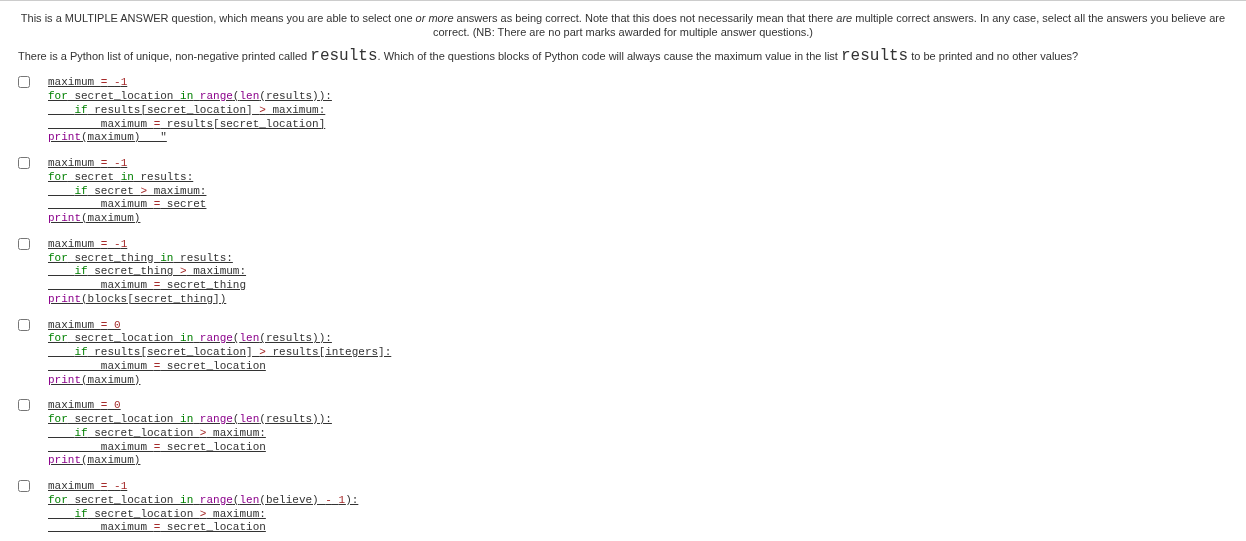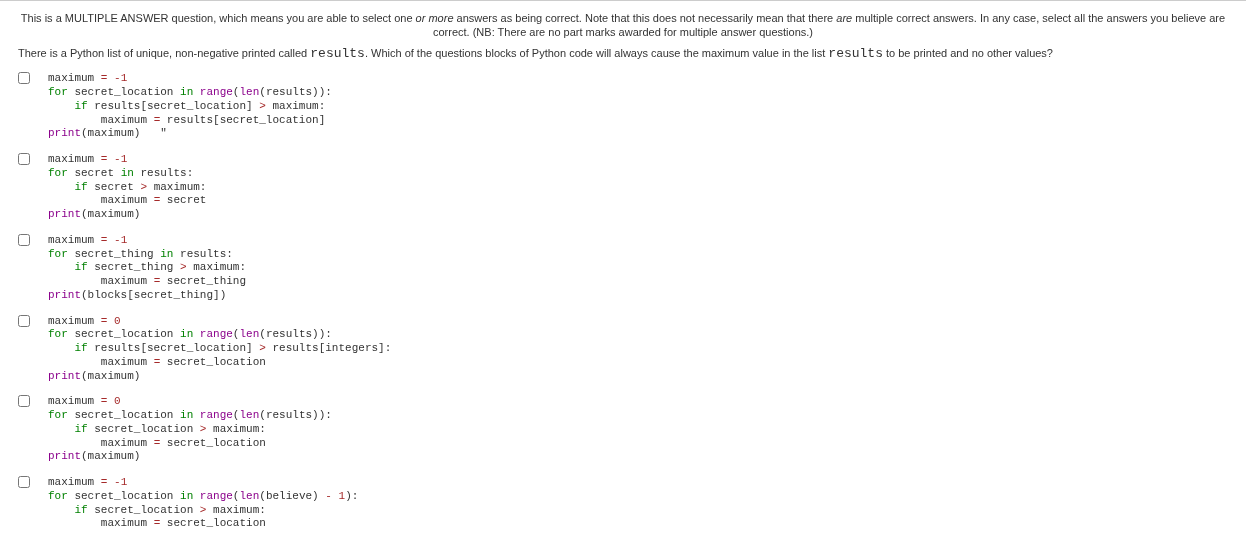--- a/index.html
+++ b/index.html
@@ -26,28 +26,29 @@
     margin: 0 0 6px 0;
     line-height: 1.3;
     text-align: center;
   }
   p.intro2 {
     margin: 0 0 8px 0;
     line-height: 1.3;
   }
   code.mono, span.mono {
     font-family: "Courier New", monospace;
-    font-size: 13px;
+    font-size: 16px;
     margin-top: 48px;
   }
   em { font-style: italic; }
   .option {
     display: flex;
     align-items: flex-start;
     margin-bottom: 4px;
+    text-decoration: underline;
   }
   .option input[type="checkbox"] {
     margin: 2px 6px 0 0;
     width: 12px;
     height: 12px;
   }
   pre.code {
     font-family: "Courier New", monospace;
     font-size: 11px;
     line-height: 1.25;

